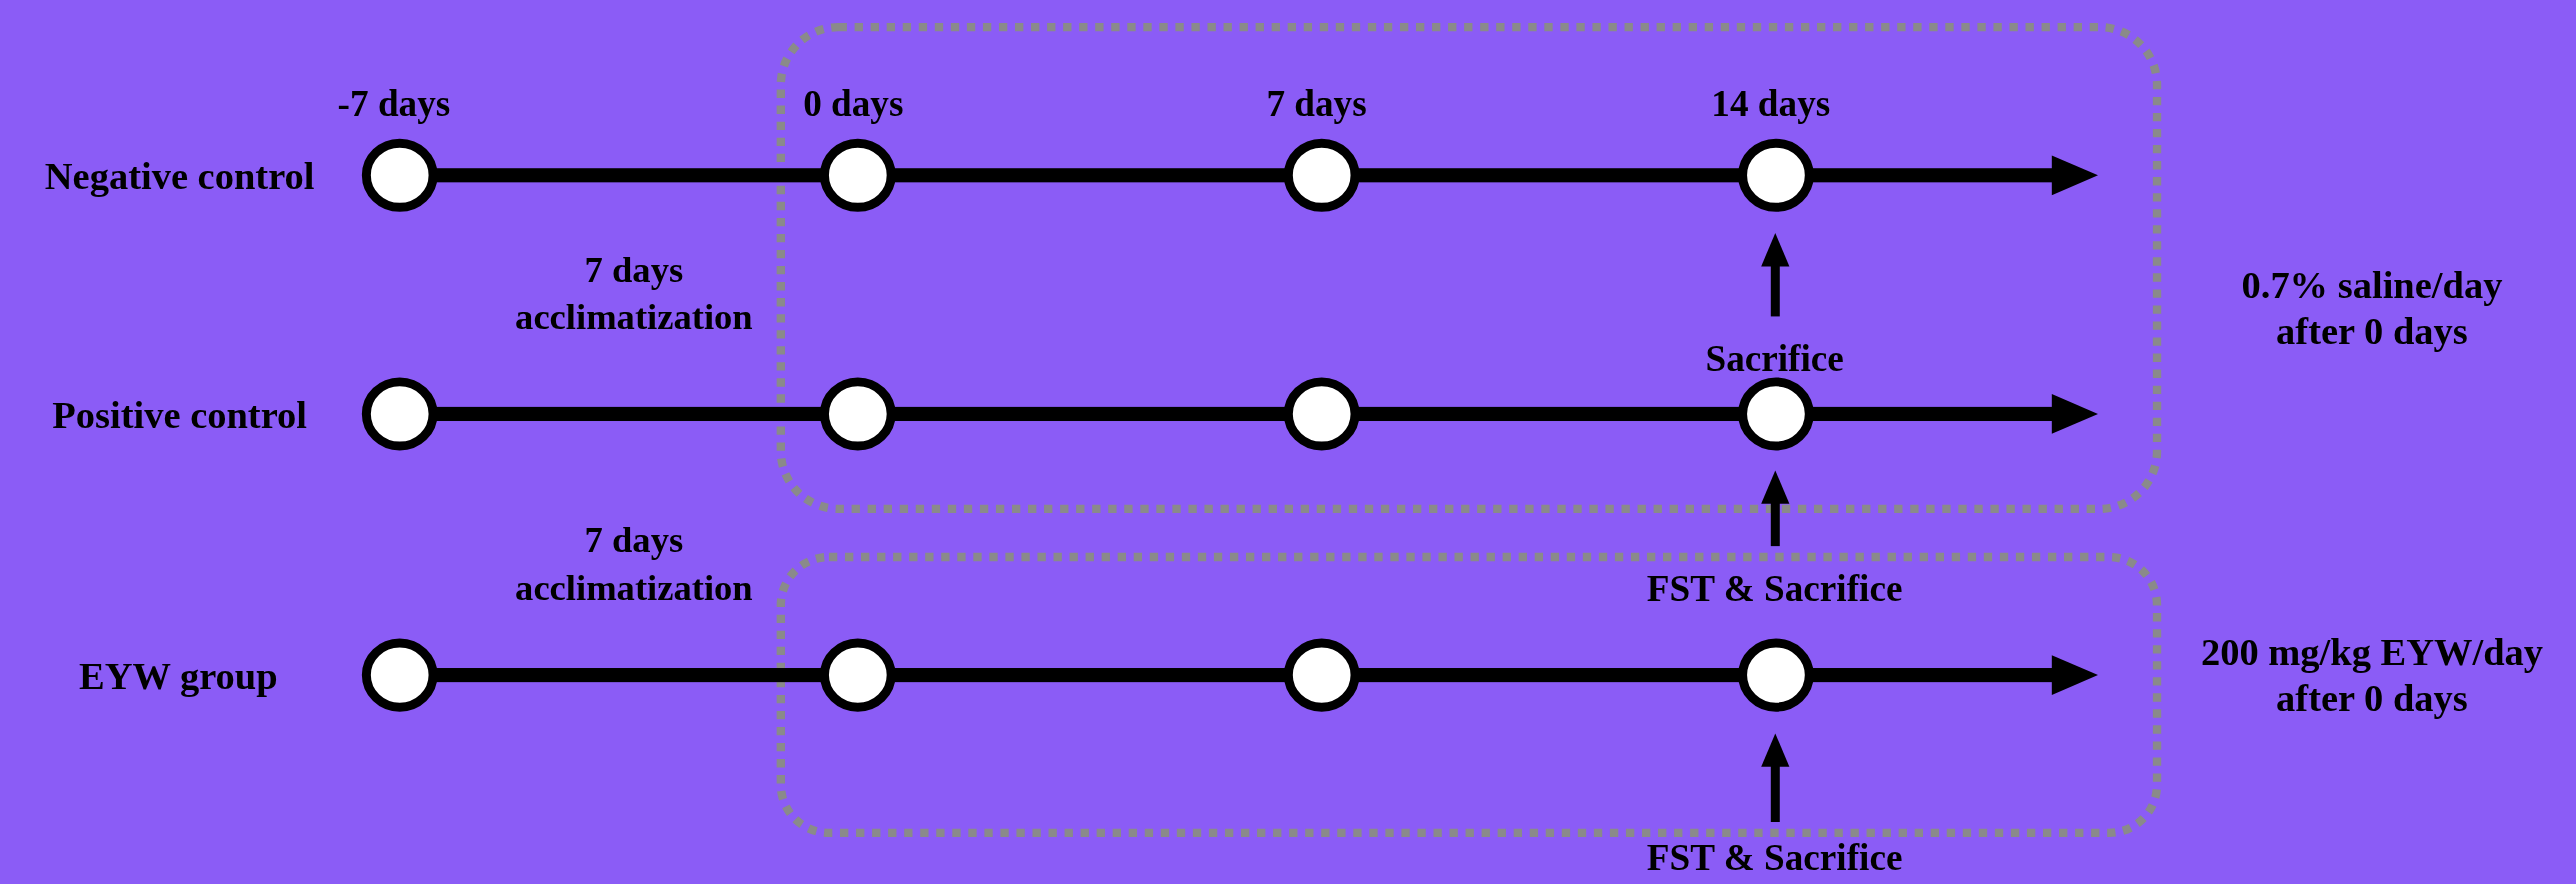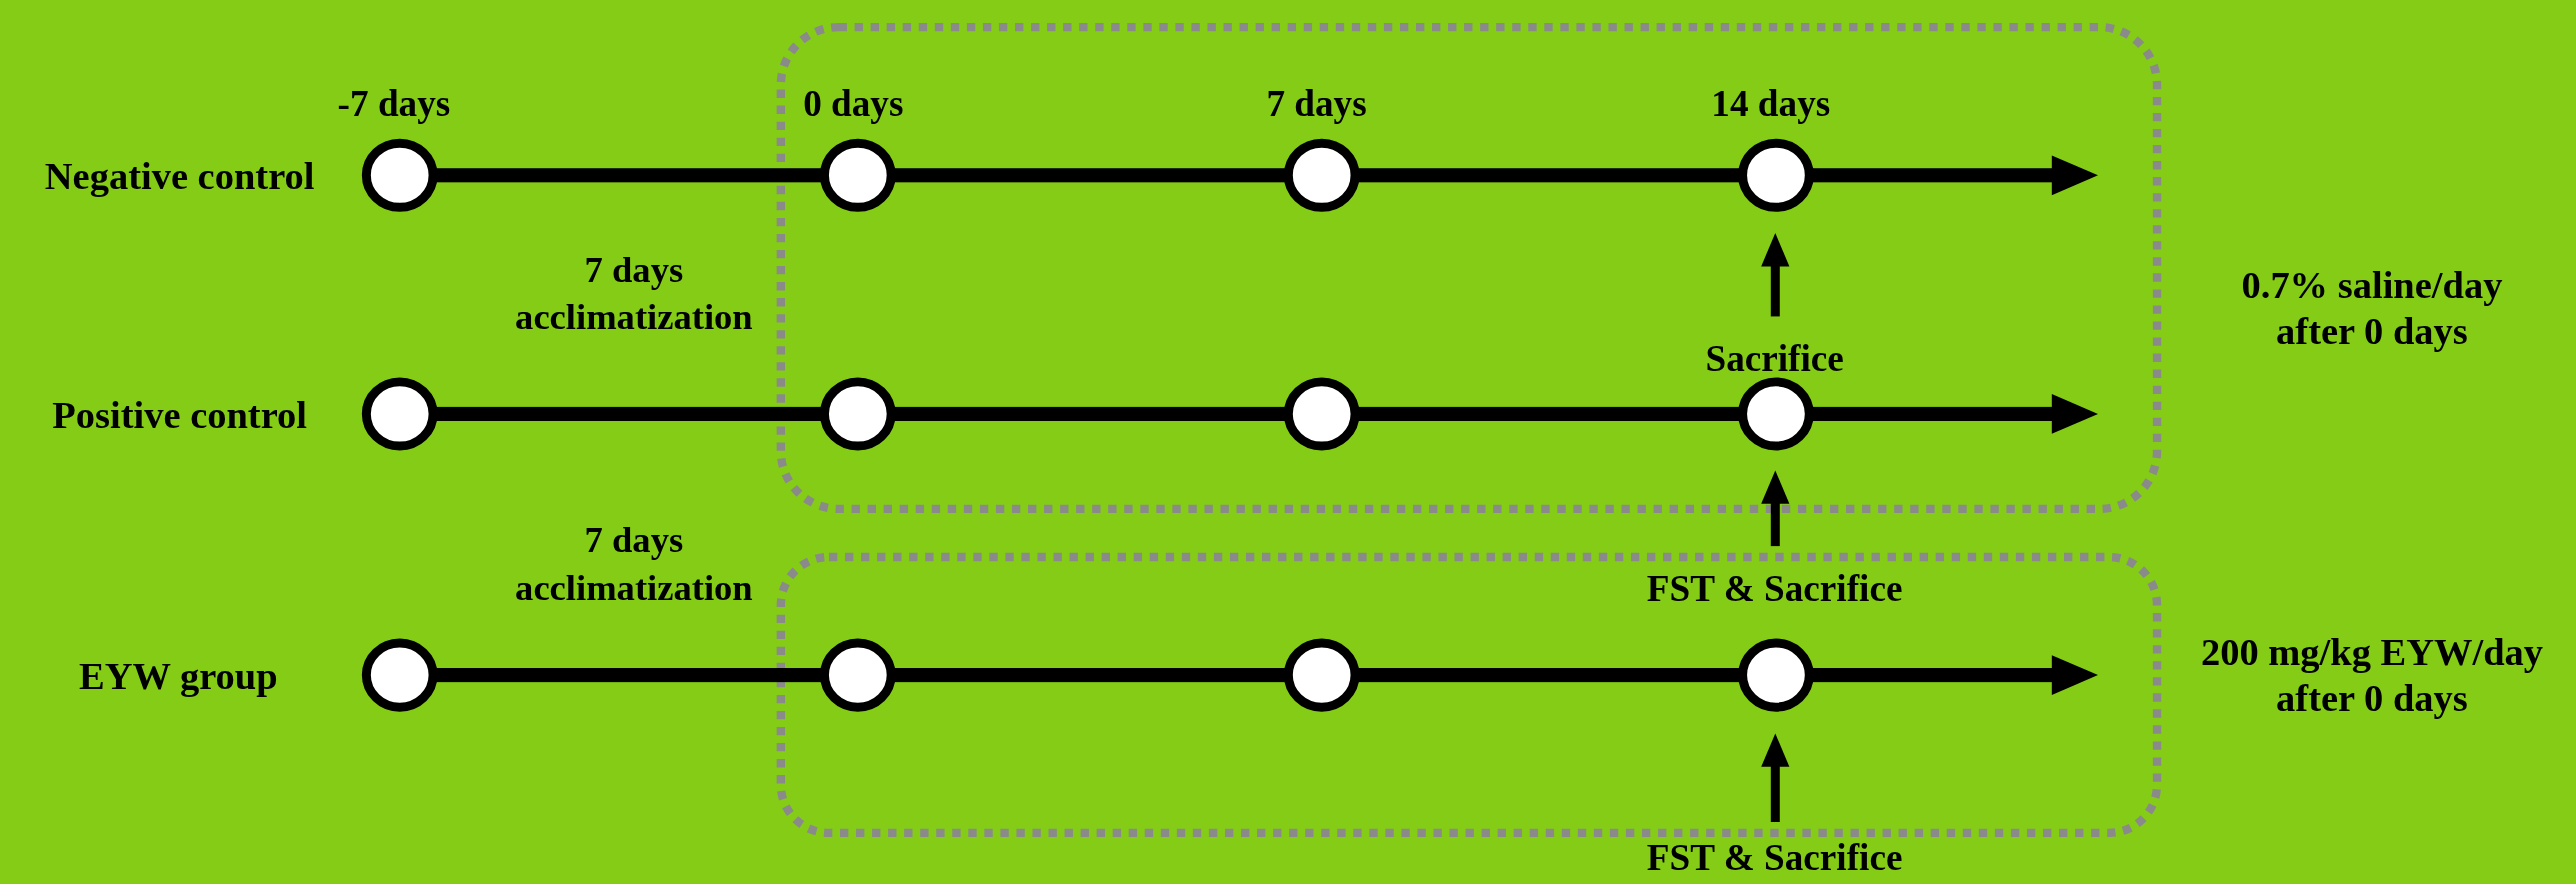--- a/index.html
+++ b/index.html
@@ -4,21 +4,21 @@
 <style>
   html, body {
     margin: 0;
     padding: 0;
     background: #ffffff;
   }
   #canvas {
     position: relative;
     width: 2576px;
     height: 885px;
-    background: #84cc16;
+    background: #8b5cf6;
     overflow: hidden;
   }
   svg { display: block; }
   text {
     font-family: "Liberation Serif", "DejaVu Serif", serif;
     font-weight: bold;
     fill: #000000;
   }
   .day-label   { font-size: 58px; }
   .group-label { font-size: 60px; }

